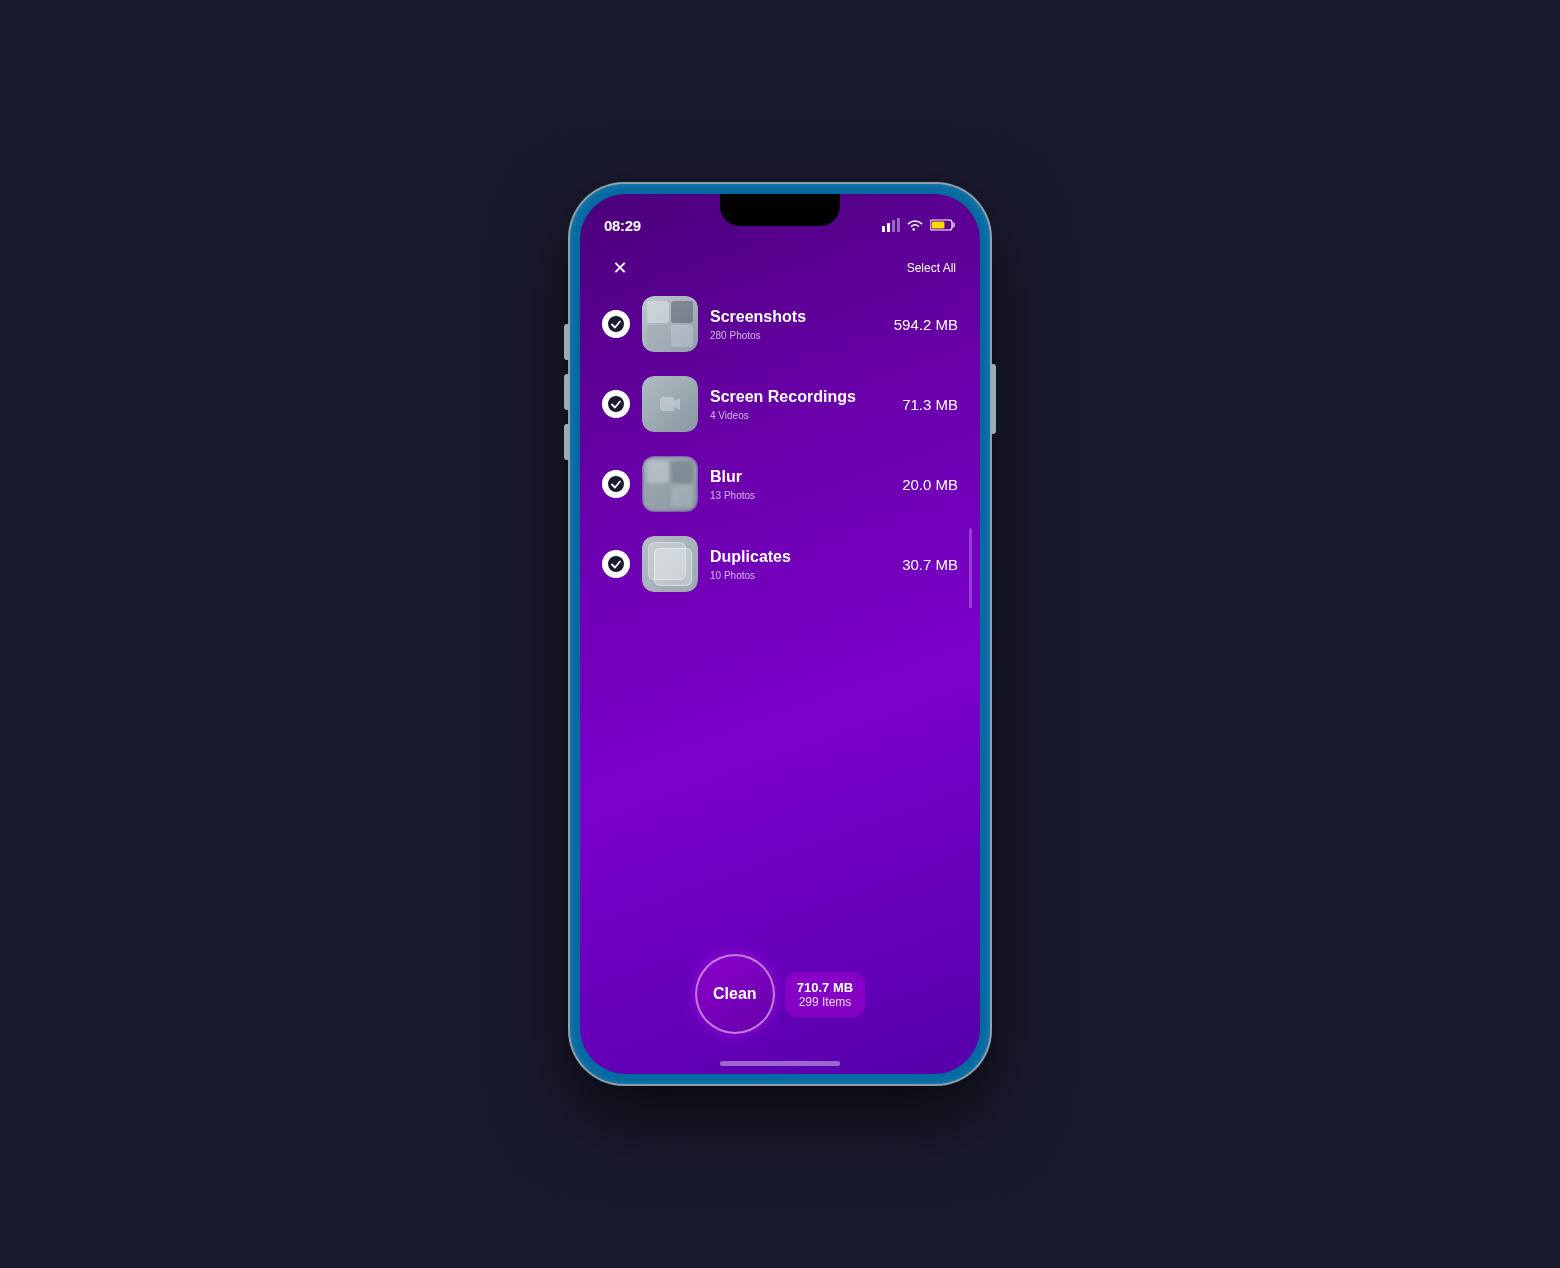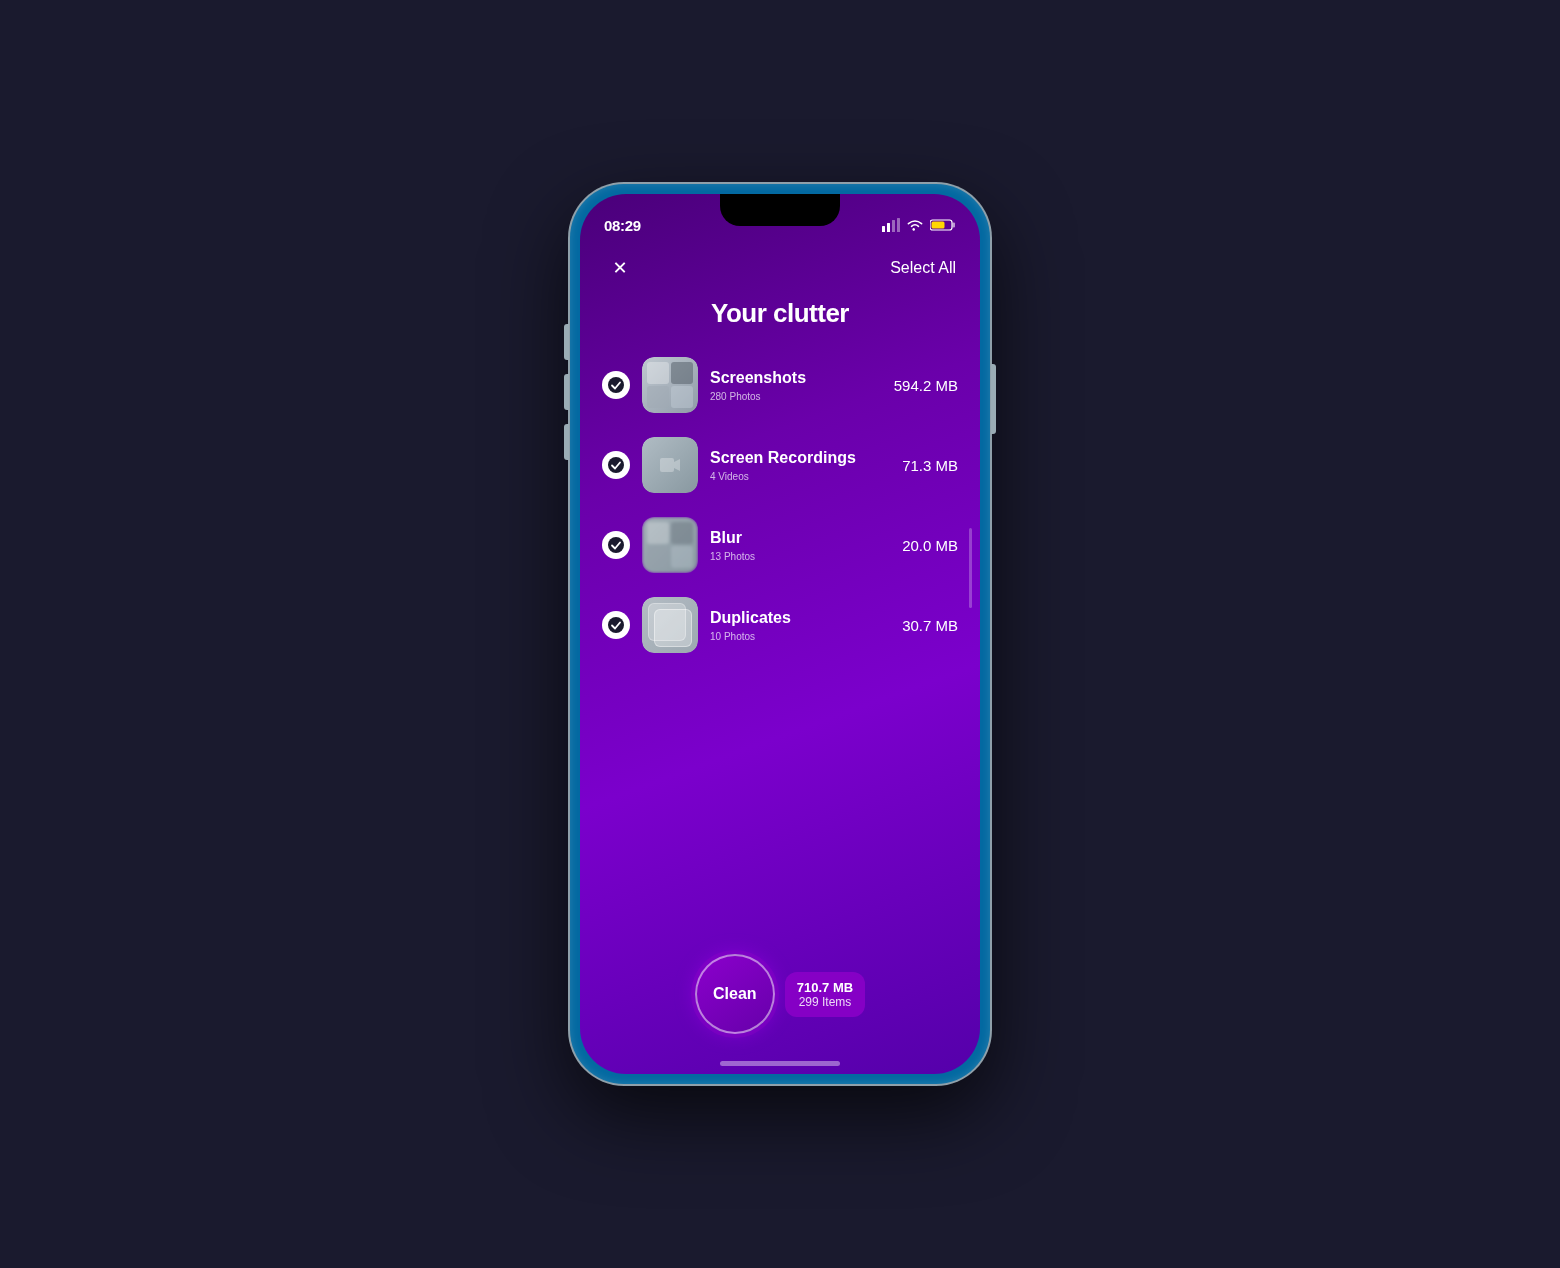--- a/index.html
+++ b/index.html
@@ -114,21 +114,21 @@
       display: flex;
       align-items: center;
       justify-content: center;
       color: #fff;
       font-size: 18px;
       cursor: pointer;
     }
 
     .nav-select-all {
       color: #fff;
-      font-size: 16px;
+      font-size: 12px;
       font-weight: 500;
       cursor: pointer;
     }
 
     
     .page-title {
       text-align: center;
       color: #fff;
       font-size: 26px;
       font-weight: 700;
@@ -337,21 +337,20 @@
           <rect x="1.5" y="3.5" width="13" height="7" rx="1.5" fill="#ffd700"></rect>
         </svg>
       </div>
     </div>
 
     <div class="nav-bar">
       <div class="nav-close">✕</div>
       <div class="nav-select-all">Select All</div>
     </div>
 
-    <div class="page-title">Your clutter</div>
 
     <div class="clutter-list">
 
       <div class="clutter-item">
         <div class="checkmark">
           <svg viewBox="0 0 16 16" fill="none">
             <circle cx="8" cy="8" r="8" fill="#1a1a2e"></circle>
             <path d="M4 8.5l3 3 5-6" stroke="white" stroke-width="1.8" stroke-linecap="round" stroke-linejoin="round"></path>
           </svg>
         </div>

